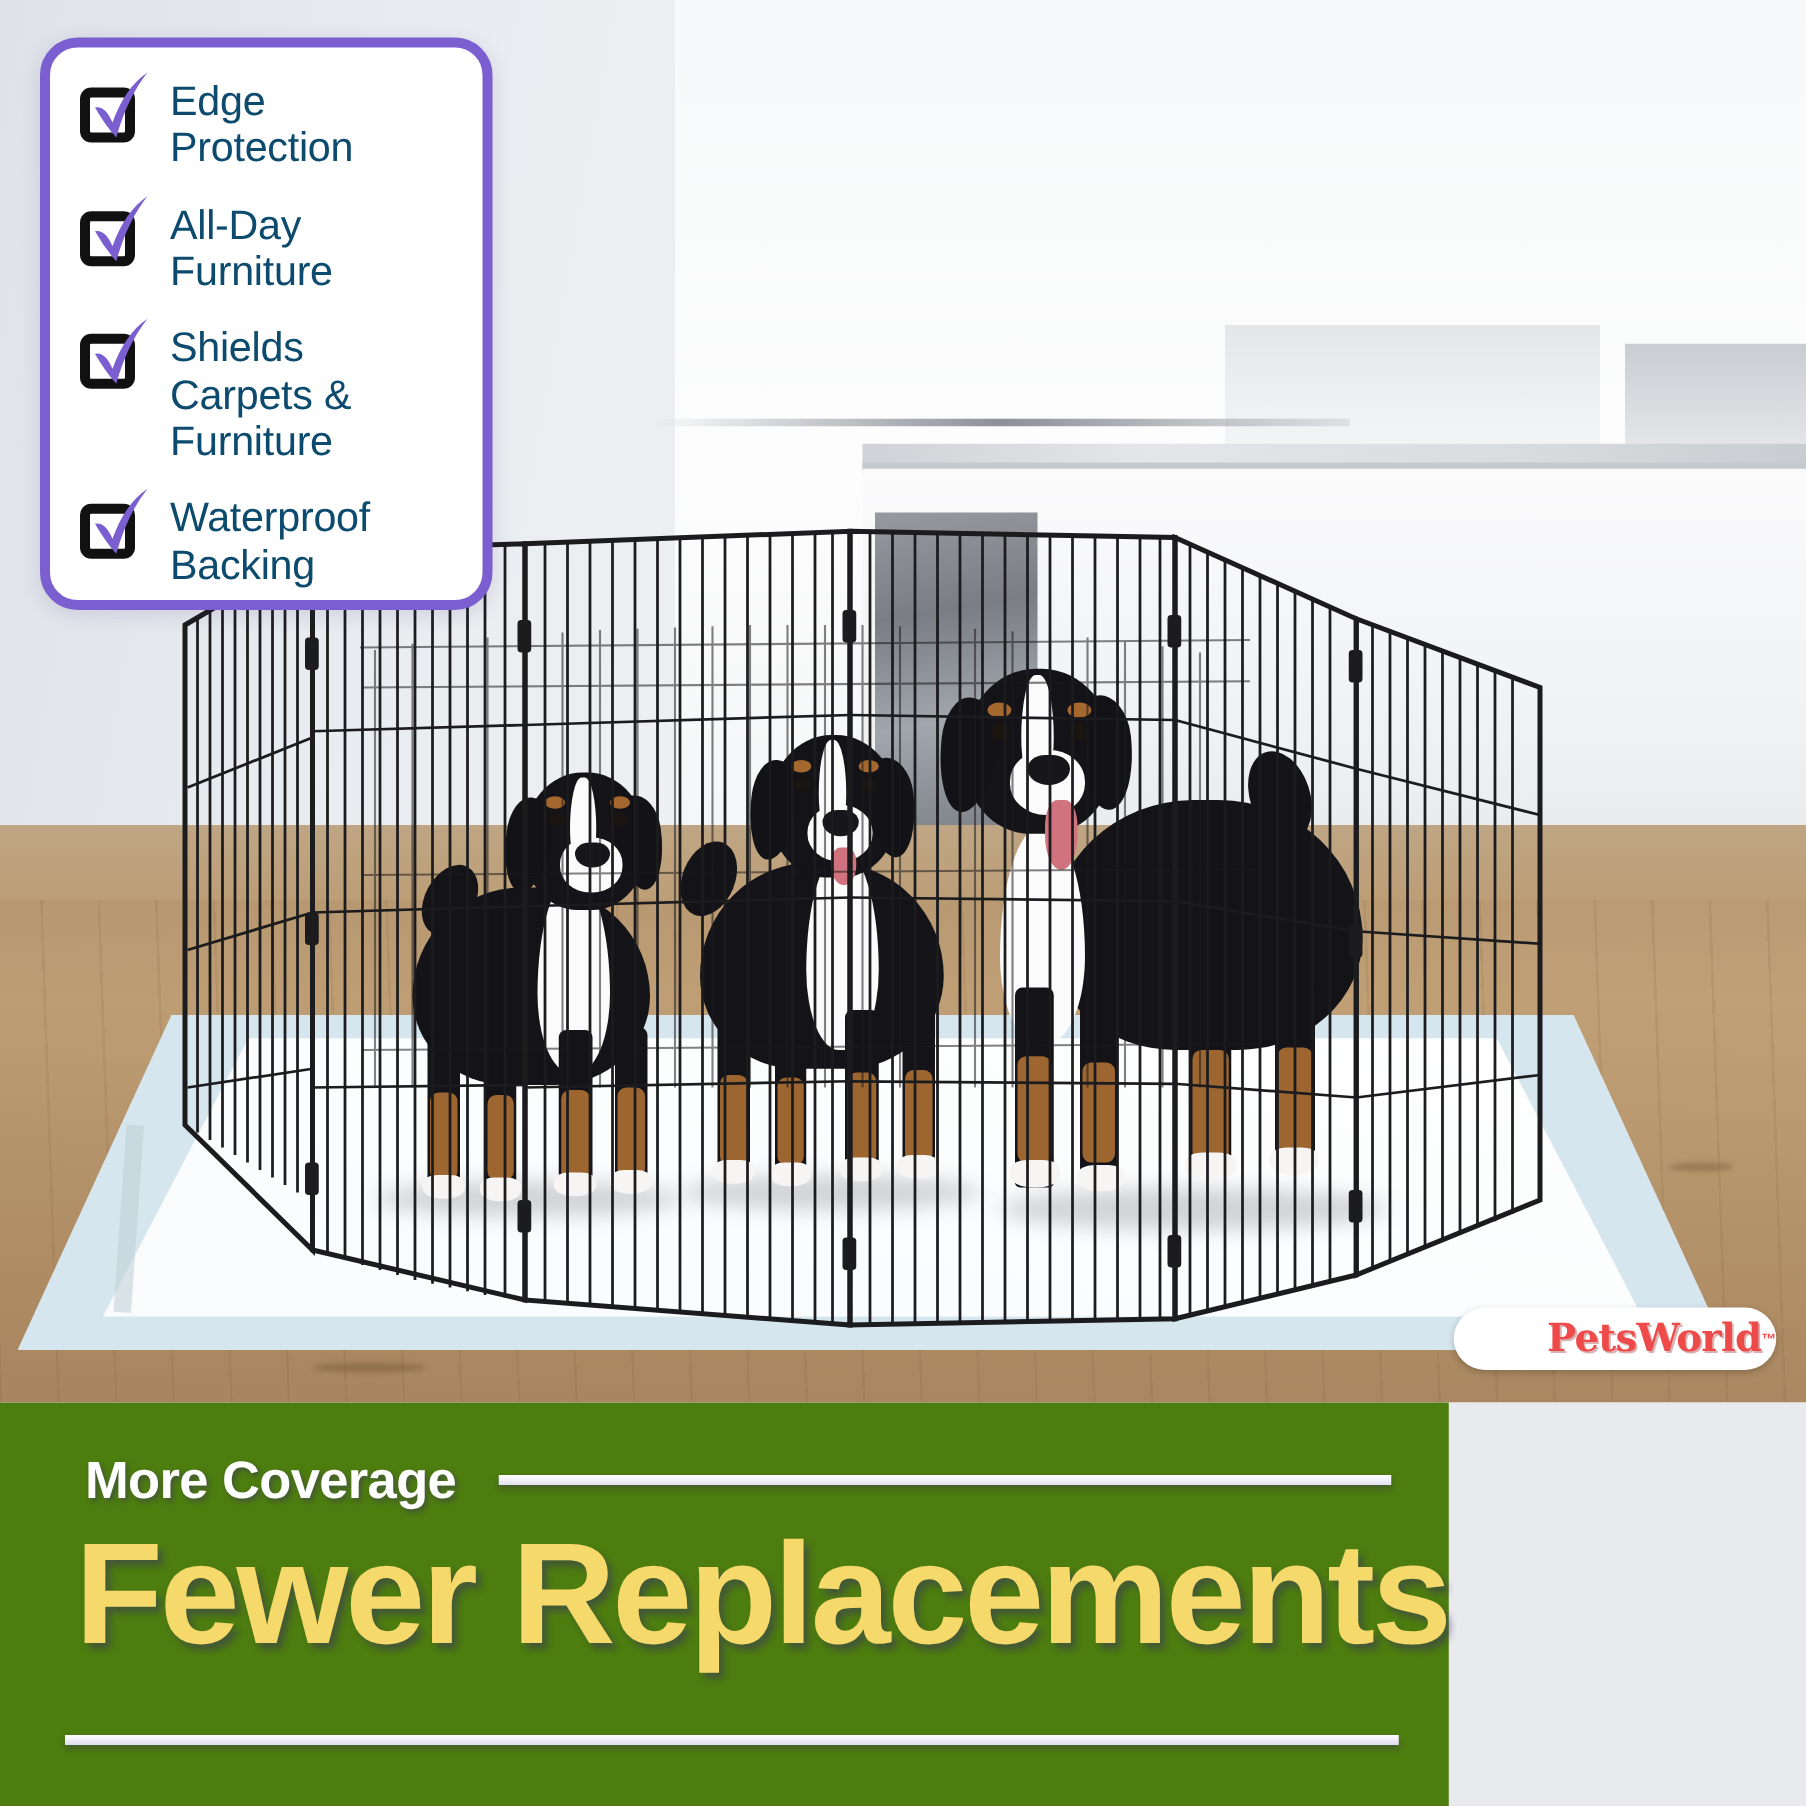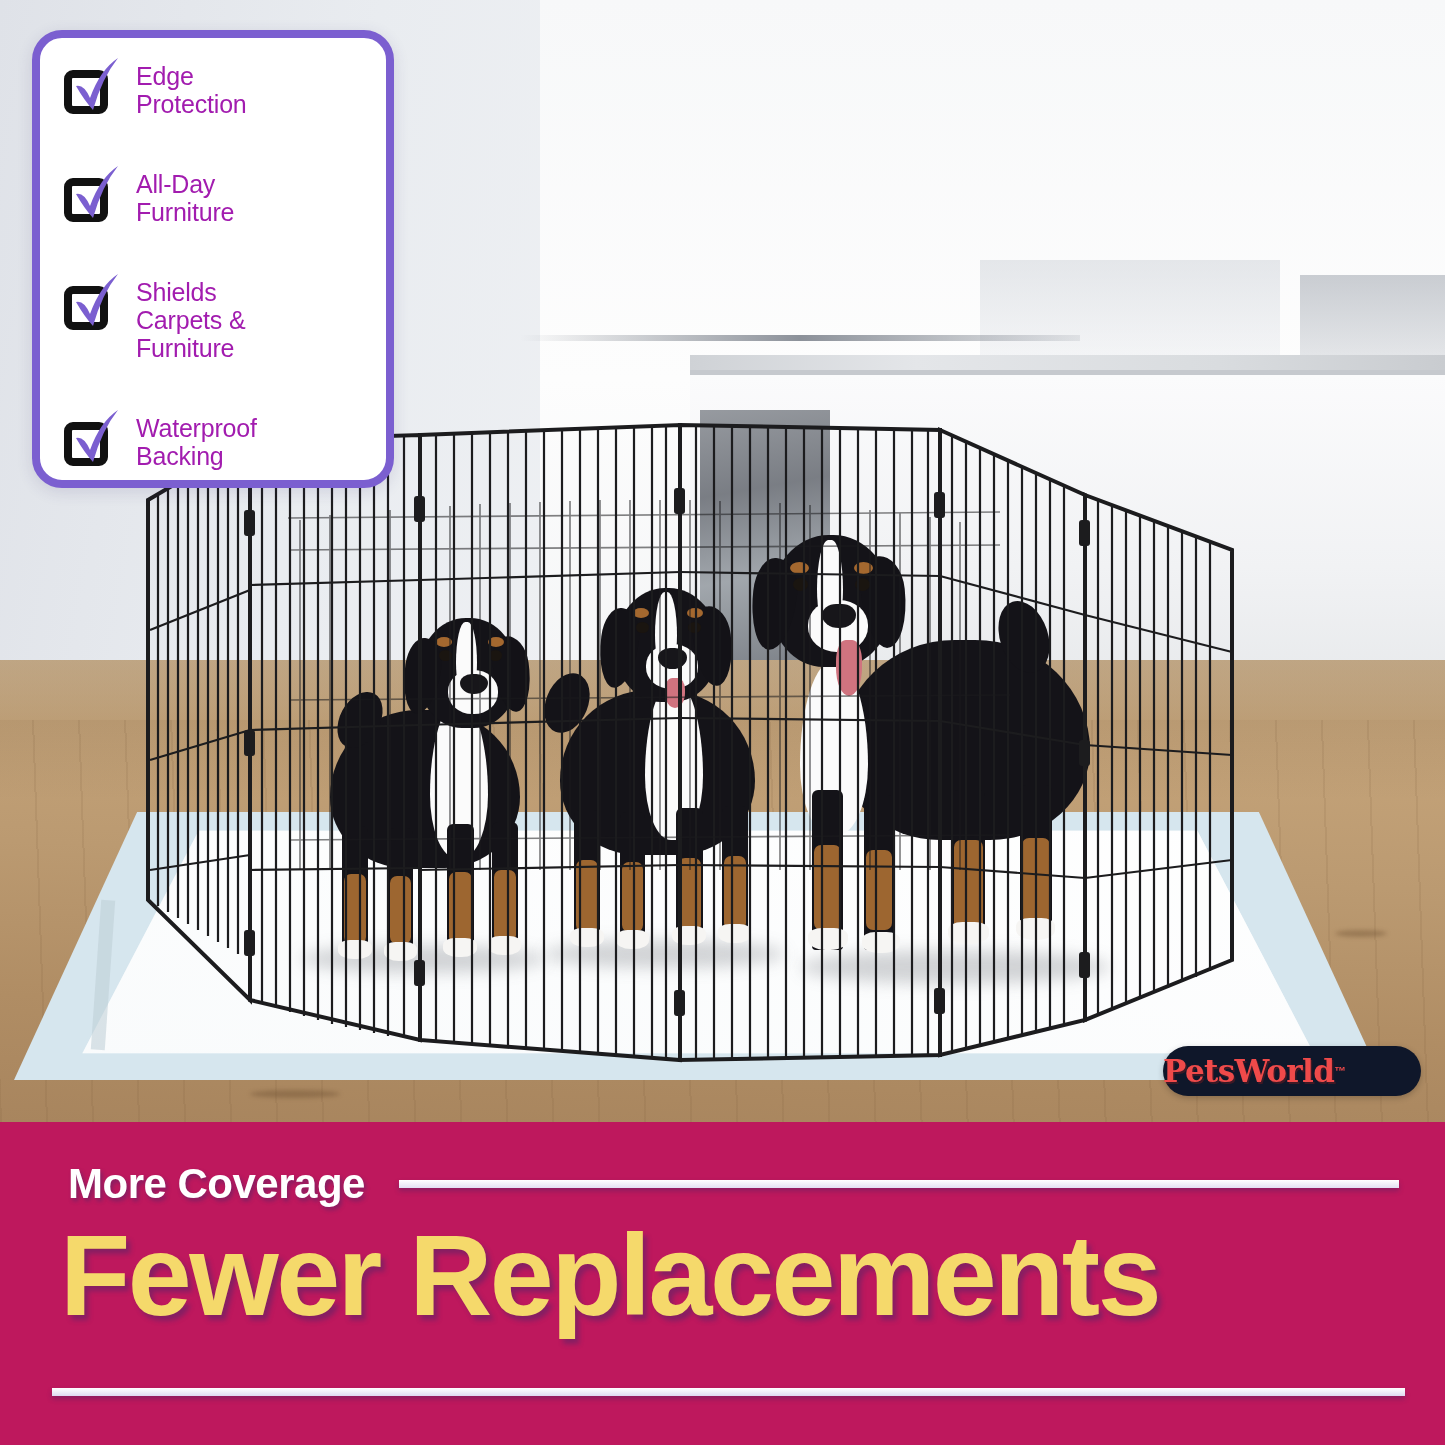--- a/index.html
+++ b/index.html
@@ -86,43 +86,43 @@
   .card{position:absolute;left:32px;top:30px;width:362px;height:458px;
         background:#fff;border:8px solid #7b5fd0;border-radius:30px;
         box-sizing:border-box;padding:22px 18px 10px 22px;
         display:flex;flex-direction:column;justify-content:space-between;
         box-shadow:0 4px 16px rgba(60,50,110,.14);}
   .feat{display:flex;align-items:flex-start;gap:18px;}
   .cb{position:relative;width:56px;height:52px;flex:0 0 56px;margin-top:4px;}
   .cb .box{position:absolute;left:2px;top:6px;width:44px;height:44px;
            border:8px solid #111;border-radius:9px;box-sizing:border-box;}
   .cb svg{position:absolute;left:0;top:-8px;overflow:visible;}
-  .feat-text{font-size:25px;line-height:1.13;color:#a21caf;font-weight:400;
+  .feat-text{font-size:33px;line-height:1.13;color:#0c4a6e;font-weight:400;
              letter-spacing:-.2px;padding-top:2px;}
 
   
   .headline{position:absolute;right:58px;top:42px;text-align:right;
             font-size:86px;font-weight:700;line-height:.99;color:#6f50c9;
             letter-spacing:-1.5px;
             text-shadow:3px 4px 5px rgba(90,80,120,.30);}
   .headline div{white-space:nowrap;}
 
   
   .logo{position:absolute;left:1163px;top:1046px;width:258px;height:50px;
-        background:#0f172a;border-radius:26px;
-        display:flex;align-items:center;justify-content:flex-start;
+        background:#ffffff;border-radius:26px;
+        display:flex;align-items:center;justify-content:flex-end;
         box-shadow:0 2px 6px rgba(0,0,0,.22);}
   .logo-text{font-family:"DejaVu Serif",serif;font-weight:700;font-size:31px;
              color:#ef4a4a;letter-spacing:-.6px;
              text-shadow:1.5px 1.5px 0 rgba(150,30,30,.35);}
   .logo-tm{font-family:"Liberation Sans",sans-serif;font-size:12px;color:#ef4a4a;
            vertical-align:super;font-weight:700;}
 
   
-  .banner{position:absolute;left:0;top:1122px;width:1445px;height:323px;background:#be185d;}
+  .banner{position:absolute;left:0;top:1122px;width:1159px;height:323px;background:#4d7c0f;}
   .b-row{position:absolute;left:68px;top:38px;right:46px;display:flex;align-items:center;gap:34px;}
   .b-small{font-size:42px;font-weight:700;color:#fff;letter-spacing:-.5px;white-space:nowrap;
            text-shadow:2px 3px 4px rgba(55,40,105,.45);}
   .b-rule{flex:1;height:8px;background:linear-gradient(180deg,#ffffff,#e3e0f2);
           box-shadow:0 3px 5px rgba(50,36,100,.35);}
   .b-big{position:absolute;left:60px;top:96px;right:56px;
          font-size:115px;font-weight:700;color:#f5d96b;letter-spacing:-2.5px;
          line-height:1;white-space:nowrap;
          text-shadow:4px 5px 5px rgba(56,40,108,.42);}
   .b-bottom-rule{position:absolute;left:52px;top:266px;right:40px;height:8px;

